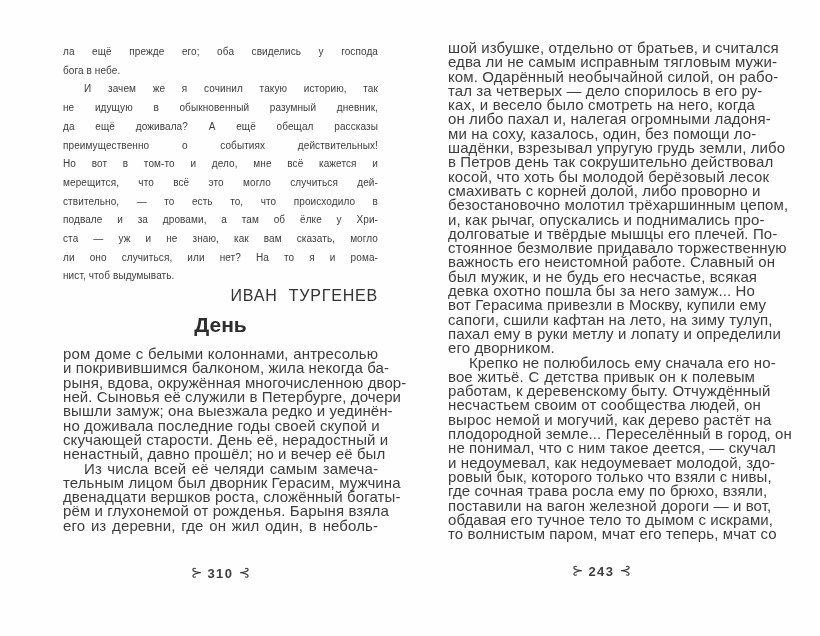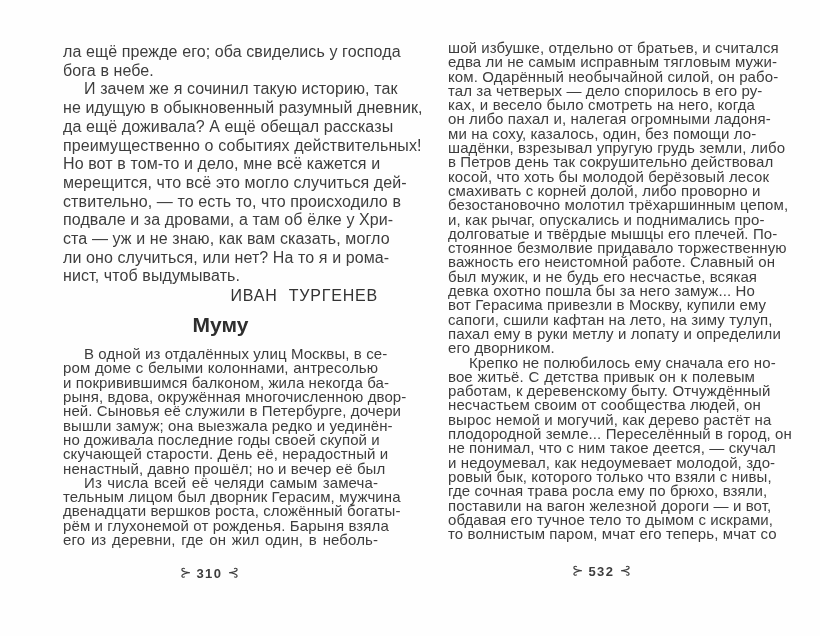--- a/index.html
+++ b/index.html
@@ -19,21 +19,21 @@
   .para { margin: 0; }
   .line {
     text-align: justify;
     text-align-last: justify;
     white-space: nowrap;
   }
   .line.endline { text-align-last: left; }
   .line.indent  { text-indent: 21px; }
 
   .intro .line {
-    font-size: 16px;
+    font-size: 10px;
     line-height: 18.7px;
     letter-spacing: 0.1px;
   }
   .story .line {
     font-size: 15px;
     line-height: 14.3px;
     letter-spacing: 0.1px;
   }
 
   .author {
@@ -55,21 +55,21 @@
   }
 
   .footer {
     position: absolute;
     text-align: center;
     font-size: 13px;
     font-weight: 700;
     letter-spacing: 1.5px;
     color: #3d3d3d;
   }
-  .footer-left  { left: 52px;  top: 565px; width: 315px; }
+  .footer-left  { left: 63px;  top: 565px; width: 315px; }
   .footer-right { left: 448px; top: 563px; width: 307px; }
   .ornament {
     font-weight: 400;
     font-size: 14px;
     letter-spacing: 0;
     padding: 0 5px;
     position: relative;
     top: -1px;
   }
 </style>
@@ -91,23 +91,22 @@
           <div class="line">преимущественно о событиях действительных!</div>
           <div class="line">Но вот в том-то и дело, мне всё кажется и</div>
           <div class="line">мерещится, что всё это могло случиться дей-</div>
           <div class="line">ствительно, — то есть то, что происходило в</div>
           <div class="line">подвале и за дровами, а там об ёлке у Хри-</div>
           <div class="line">ста — уж и не знаю, как вам сказать, могло</div>
           <div class="line">ли оно случиться, или нет? На то я и рома-</div>
           <div class="line endline">нист, чтоб выдумывать.</div>
         </div>
         <div class="author">ИВАН ТУРГЕНЕВ</div>
-        <div class="title">Муму</div>
+        <div class="title">День</div>
         <div class="para story">
-          <div class="line indent">В одной из отдалённых улиц Москвы, в се-</div>
           <div class="line">ром доме с белыми колоннами, антресолью</div>
           <div class="line">и покривившимся балконом, жила некогда ба-</div>
           <div class="line">рыня, вдова, окружённая многочисленною двор-</div>
           <div class="line">ней. Сыновья её служили в Петербурге, дочери</div>
           <div class="line">вышли замуж; она выезжала редко и уединён-</div>
           <div class="line">но доживала последние годы своей скупой и</div>
           <div class="line">скучающей старости. День её, нерадостный и</div>
           <div class="line">ненастный, давно прошёл; но и вечер её был</div>
         </div>
         <div class="para story">
@@ -162,16 +161,16 @@
           <div class="line">то волнистым паром, мчат его теперь, мчат со</div>
         </div>
       </div>
   </div>
 
   <div class="footer footer-left">
     <span class="ornament">⊱</span><span>310</span><span class="ornament">⊰</span>
   </div>
 
   <div class="footer footer-right">
-    <span class="ornament">⊱</span><span>532</span><span class="ornament">⊰</span>
+    <span class="ornament">⊱</span><span>243</span><span class="ornament">⊰</span>
   </div>
 
 </div>
 
 </body></html>

